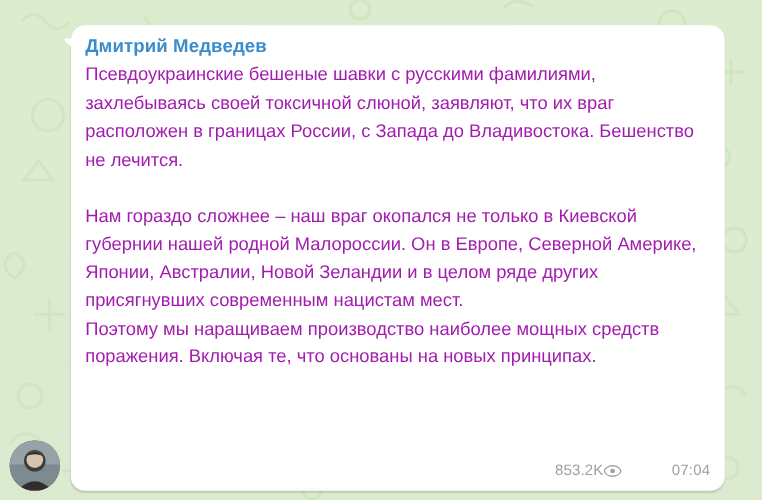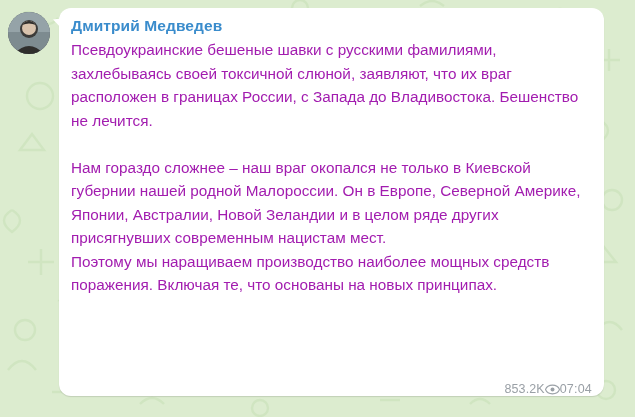--- a/index.html
+++ b/index.html
@@ -24,21 +24,21 @@
   .bg-doodles {
     position: absolute;
     inset: 0;
     opacity: 0.55;
     pointer-events: none;
   }
   .chat-area {
     position: absolute;
     inset: 0;
     display: flex;
-    align-items: flex-start;
+    align-items: flex-end;
     padding: 8px 18px 8px 8px;
     box-sizing: border-box;
   }
   .avatar {
     width: 42px;
     height: 42px;
     border-radius: 50%;
     flex: 0 0 42px;
     margin-top: 4px;
     overflow: hidden;
@@ -79,40 +79,41 @@
     color: #a21caf;
     font-size: 15.3px;
     line-height: 23.5px;
     white-space: pre-wrap;
     margin: 0;
     padding-right: 2px;
   }
   .meta {
     position: absolute;
     right: 12px;
-    bottom: 0;
+    bottom: 10px;
     display: flex;
     align-items: center;
     gap: 0;
     color: #9aa0a6;
     font-size: 12.5px;
     line-height: 14px;
   }
   .meta .views {
     font-weight: normal;
     color: #9aa0a6;
     letter-spacing: 0.1px;
   }
   .meta .eye {
     display: inline-flex;
     align-items: center;
   }
   .meta .time {
     color: #9aa0a6;
     letter-spacing: 0.2px;
+    margin-left: 42px;
   }
 </style>
 </head>
 <body>
 
 <div class="app">
 
   <svg class="bg-doodles" width="635" height="417" viewBox="0 0 635 417" xmlns="http://www.w3.org/2000/svg">
     <rect width="635" height="417" fill="#dceccf"></rect>
     <g stroke="#c5e0b4" stroke-width="2.4" fill="none" opacity="0.9">

